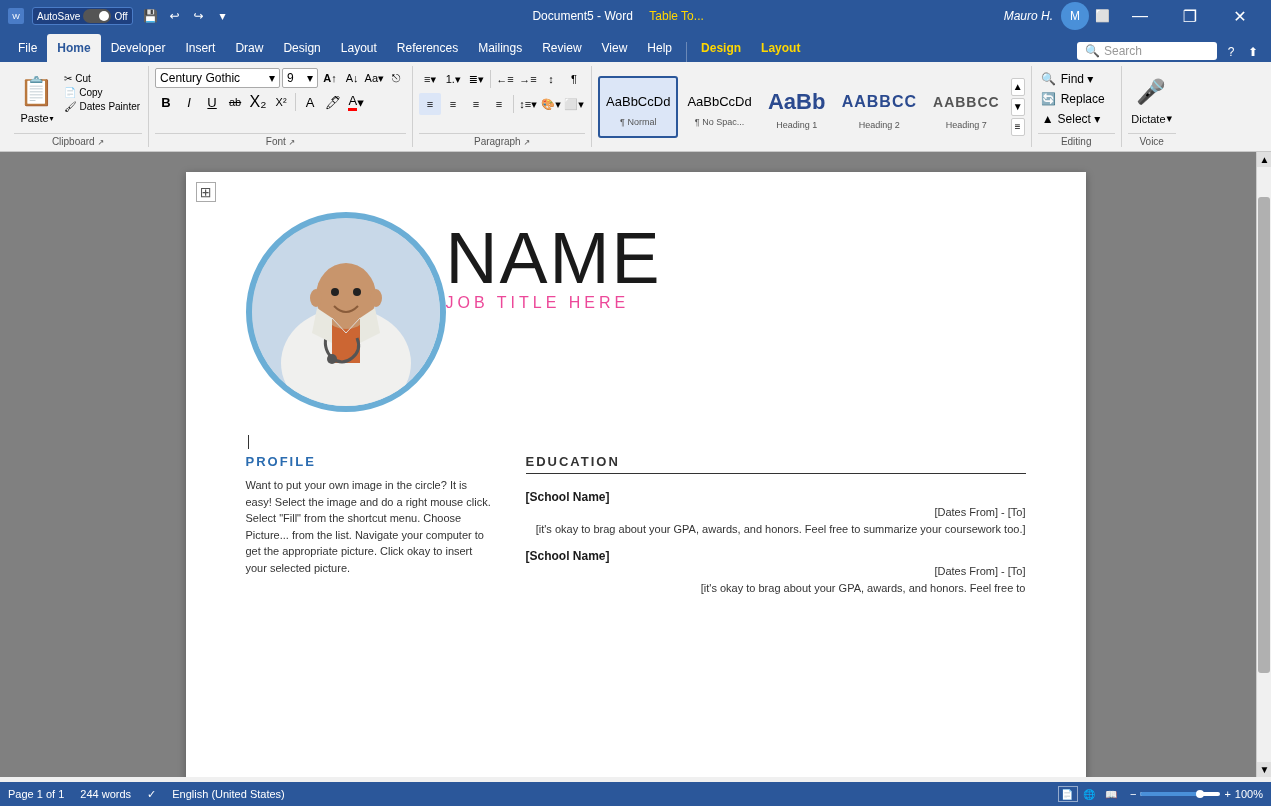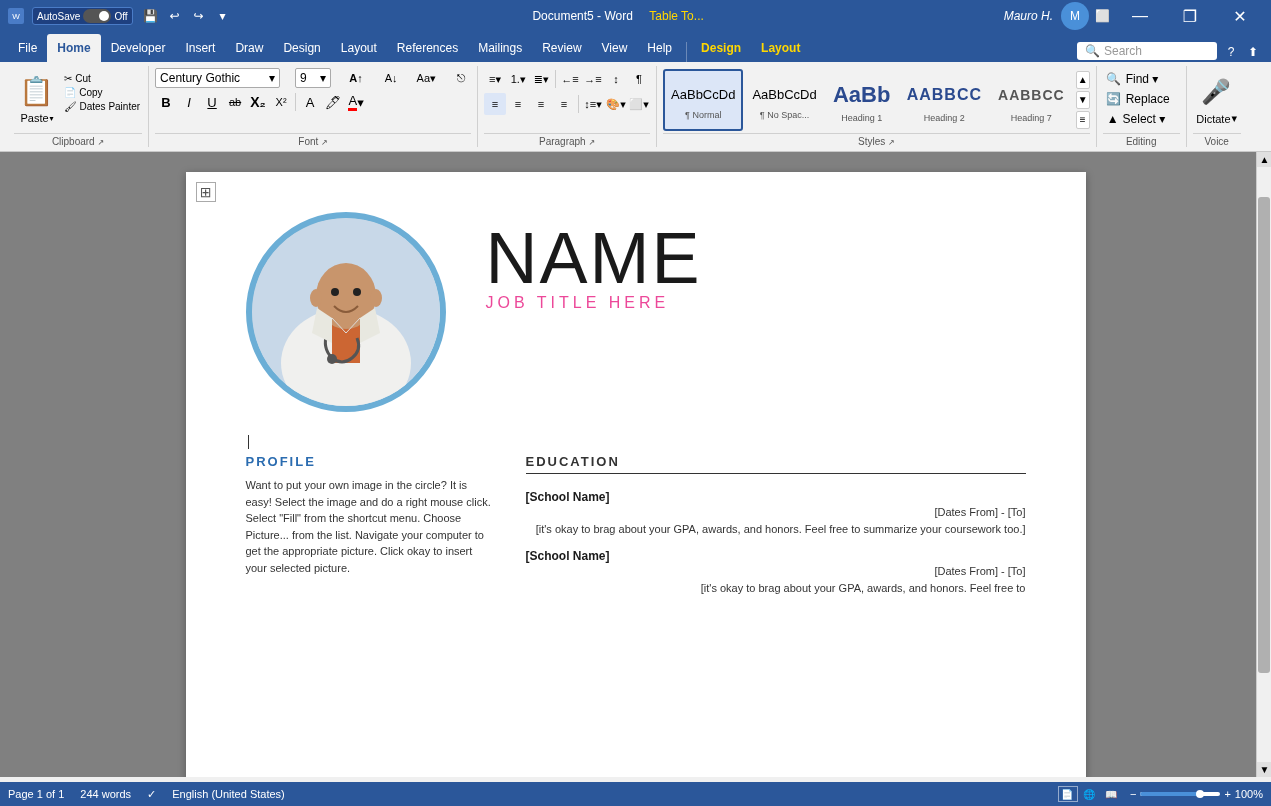--- a/index.html
+++ b/index.html
@@ -104,21 +104,21 @@
     .page {
       background: white;
       width: 900px;
       min-height: 700px;
       padding: 40px 60px;
       box-shadow: 0 2px 8px rgba(0,0,0,0.3);
       position: relative;
     }
 
     
-    .resume-header { display: flex; align-items: flex-start; gap: 40px; margin-bottom: 20px; }
+    .resume-header { display: flex; align-items: flex-start; margin-bottom: 20px; }
     .profile-photo-circle {
       width: 200px;
       height: 200px;
       border-radius: 50%;
       border: 6px solid #6baed6;
       overflow: hidden;
       flex-shrink: 0;
       background: linear-gradient(135deg, #a8c4d8 0%, #c8dce8 50%, #e8f0f5 100%);
       display: flex;
       align-items: center;
@@ -223,40 +223,40 @@
         <div style="display:flex;align-items:center;gap:1px;font-size:10px;cursor:pointer;padding:1px 2px;border-radius:2px;">✂ Cut</div>
         <div style="display:flex;align-items:center;gap:1px;font-size:10px;cursor:pointer;padding:1px 2px;border-radius:2px;">📄 Copy</div>
         <div style="display:flex;align-items:center;gap:1px;font-size:10px;cursor:pointer;padding:1px 2px;border-radius:2px;">🖌 Dates Painter</div>
       </div>
     </div>
     <div style="font-size:10px;color:#555;text-align:center;border-top:1px solid #d0d0d0;padding-top:2px;">Clipboard <span style="font-size:8px;">↗</span></div>
   </div>
 
   <div style="display:flex;flex-direction:column;border-right:1px solid #d0d0d0;padding:0 6px;min-width:190px;">
     <div style="flex:1;padding:2px 0;">
-      <div style="display:flex;align-items:center;gap:15px;margin-bottom:3px;">
+      <div style="display:flex;align-items:center;gap:2px;margin-bottom:3px;">
         <div style="background:white;border:1px solid #aaa;border-radius:2px;font-size:12px;padding:2px 4px;width:125px;display:flex;align-items:center;justify-content:space-between;cursor:pointer;">
           <span>Century Gothic</span>
             <span>▾</span>
         </div>
         <div style="background:white;border:1px solid #aaa;border-radius:2px;font-size:12px;padding:2px 4px;width:36px;display:flex;align-items:center;justify-content:space-between;cursor:pointer;">
           <span>9</span>
             <span>▾</span>
         </div>
         <div style="width:20px;height:20px;display:flex;align-items:center;justify-content:center;font-size:11px;cursor:pointer;border-radius:2px;font-weight:bold;">A↑</div>
         <div style="width:20px;height:20px;display:flex;align-items:center;justify-content:center;font-size:11px;cursor:pointer;border-radius:2px;">A↓</div>
         <div style="width:20px;height:20px;display:flex;align-items:center;justify-content:center;font-size:11px;cursor:pointer;border-radius:2px;">Aa▾</div>
         <div style="width:20px;height:20px;display:flex;align-items:center;justify-content:center;font-size:11px;cursor:pointer;border-radius:2px;">⎋</div>
       </div>
       <div style="display:flex;align-items:center;gap:1px;">
         <div style="width:22px;height:22px;display:flex;align-items:center;justify-content:center;font-size:13px;font-weight:bold;cursor:pointer;border-radius:2px;">B</div>
         <div style="width:22px;height:22px;display:flex;align-items:center;justify-content:center;font-size:13px;font-style:italic;cursor:pointer;border-radius:2px;">I</div>
         <div style="width:22px;height:22px;display:flex;align-items:center;justify-content:center;font-size:13px;text-decoration:underline;cursor:pointer;border-radius:2px;">U</div>
         <div style="width:22px;height:22px;display:flex;align-items:center;justify-content:center;font-size:11px;text-decoration:line-through;cursor:pointer;border-radius:2px;">ab</div>
-        <div style="width:22px;height:22px;display:flex;align-items:center;justify-content:center;font-size:14px;cursor:pointer;border-radius:2px;font-weight:bold;">X₂</div>
+        <div style="width:22px;height:22px;display:flex;align-items:center;justify-content:center;font-size:16px;cursor:pointer;border-radius:2px;">X₂</div>
         <div style="width:22px;height:22px;display:flex;align-items:center;justify-content:center;font-size:11px;cursor:pointer;border-radius:2px;">X²</div>
         <div style="width:1px;height:18px;background:#ccc;margin:0 2px;"></div>
         <div style="width:22px;height:22px;display:flex;align-items:center;justify-content:center;font-size:13px;cursor:pointer;border-radius:2px;">A</div>
         <div style="width:22px;height:22px;display:flex;align-items:center;justify-content:center;font-size:13px;cursor:pointer;border-radius:2px;">🖊</div>
         <div style="width:22px;height:22px;display:flex;align-items:center;justify-content:center;font-size:13px;cursor:pointer;border-radius:2px;"><span style="border-bottom:3px solid red;">A</span>▾</div>
       </div>
     </div>
     <div style="font-size:10px;color:#555;text-align:center;border-top:1px solid #d0d0d0;padding-top:2px;">Font <span style="font-size:8px;">↗</span></div>
   </div>
 
@@ -314,21 +314,20 @@
           <div style="font-size:14px;height:36px;display:flex;align-items:center;justify-content:center;color:#555;font-weight:bold;letter-spacing:1px;">AABBCC</div>
           <div style="font-size:9px;color:#555;">Heading 7</div>
         </div>
       </div>
       <div style="display:flex;flex-direction:column;justify-content:center;gap:2px;margin-left:2px;">
         <div style="width:14px;height:18px;display:flex;align-items:center;justify-content:center;font-size:10px;cursor:pointer;border:1px solid #ccc;border-radius:2px;background:white;">▲</div>
         <div style="width:14px;height:18px;display:flex;align-items:center;justify-content:center;font-size:10px;cursor:pointer;border:1px solid #ccc;border-radius:2px;background:white;">▼</div>
         <div style="width:14px;height:18px;display:flex;align-items:center;justify-content:center;font-size:10px;cursor:pointer;border:1px solid #ccc;border-radius:2px;background:white;">≡</div>
       </div>
     </div>
-    <div style="font-size:10px;color:#555;text-align:center;border-top:1px solid #d0d0d0;padding-top:2px;">Styles <span style="font-size:8px;">↗</span></div>
   </div>
 
   <div style="display:flex;flex-direction:column;border-right:1px solid #d0d0d0;padding:0 6px;min-width:90px;">
     <div style="flex:1;display:flex;flex-direction:column;gap:2px;padding:4px 0;">
       <div style="display:flex;align-items:center;gap:4px;cursor:pointer;padding:2px 4px;border-radius:3px;font-size:12px;">
         <span>🔍</span>
         <span>Find ▾</span>
       </div>
       <div style="display:flex;align-items:center;gap:4px;cursor:pointer;padding:2px 4px;border-radius:3px;font-size:12px;">
         <span>🔄</span>

